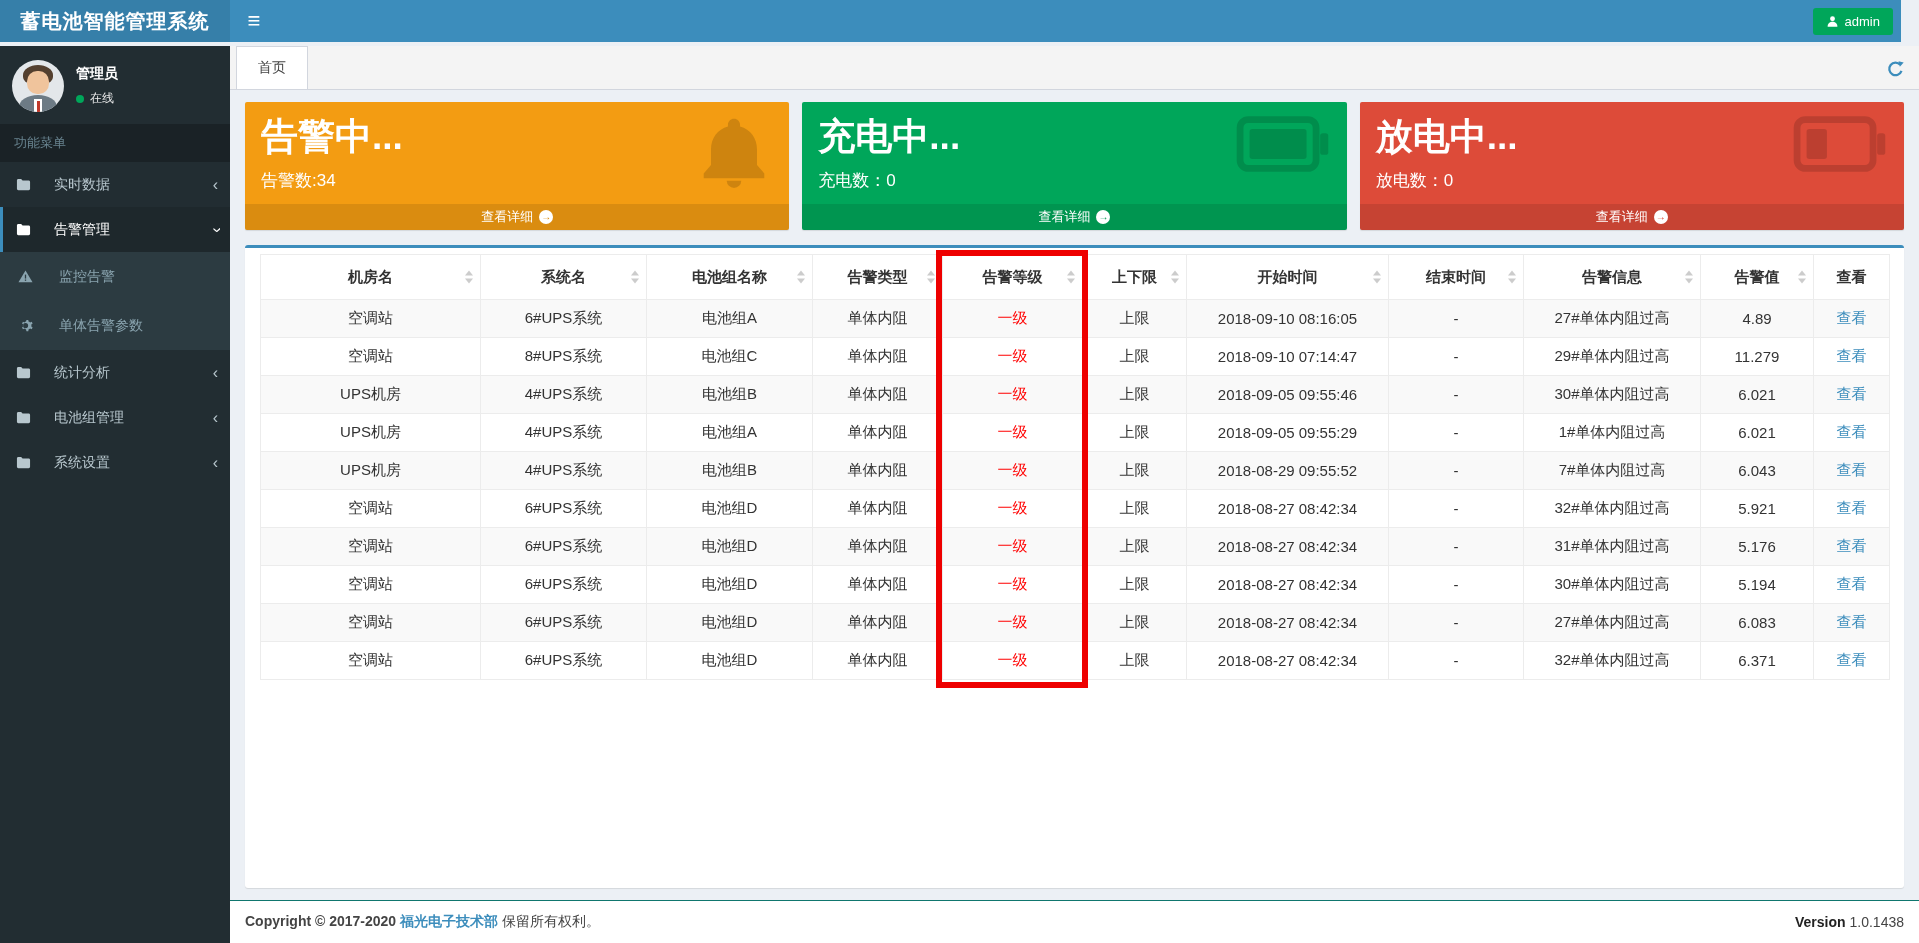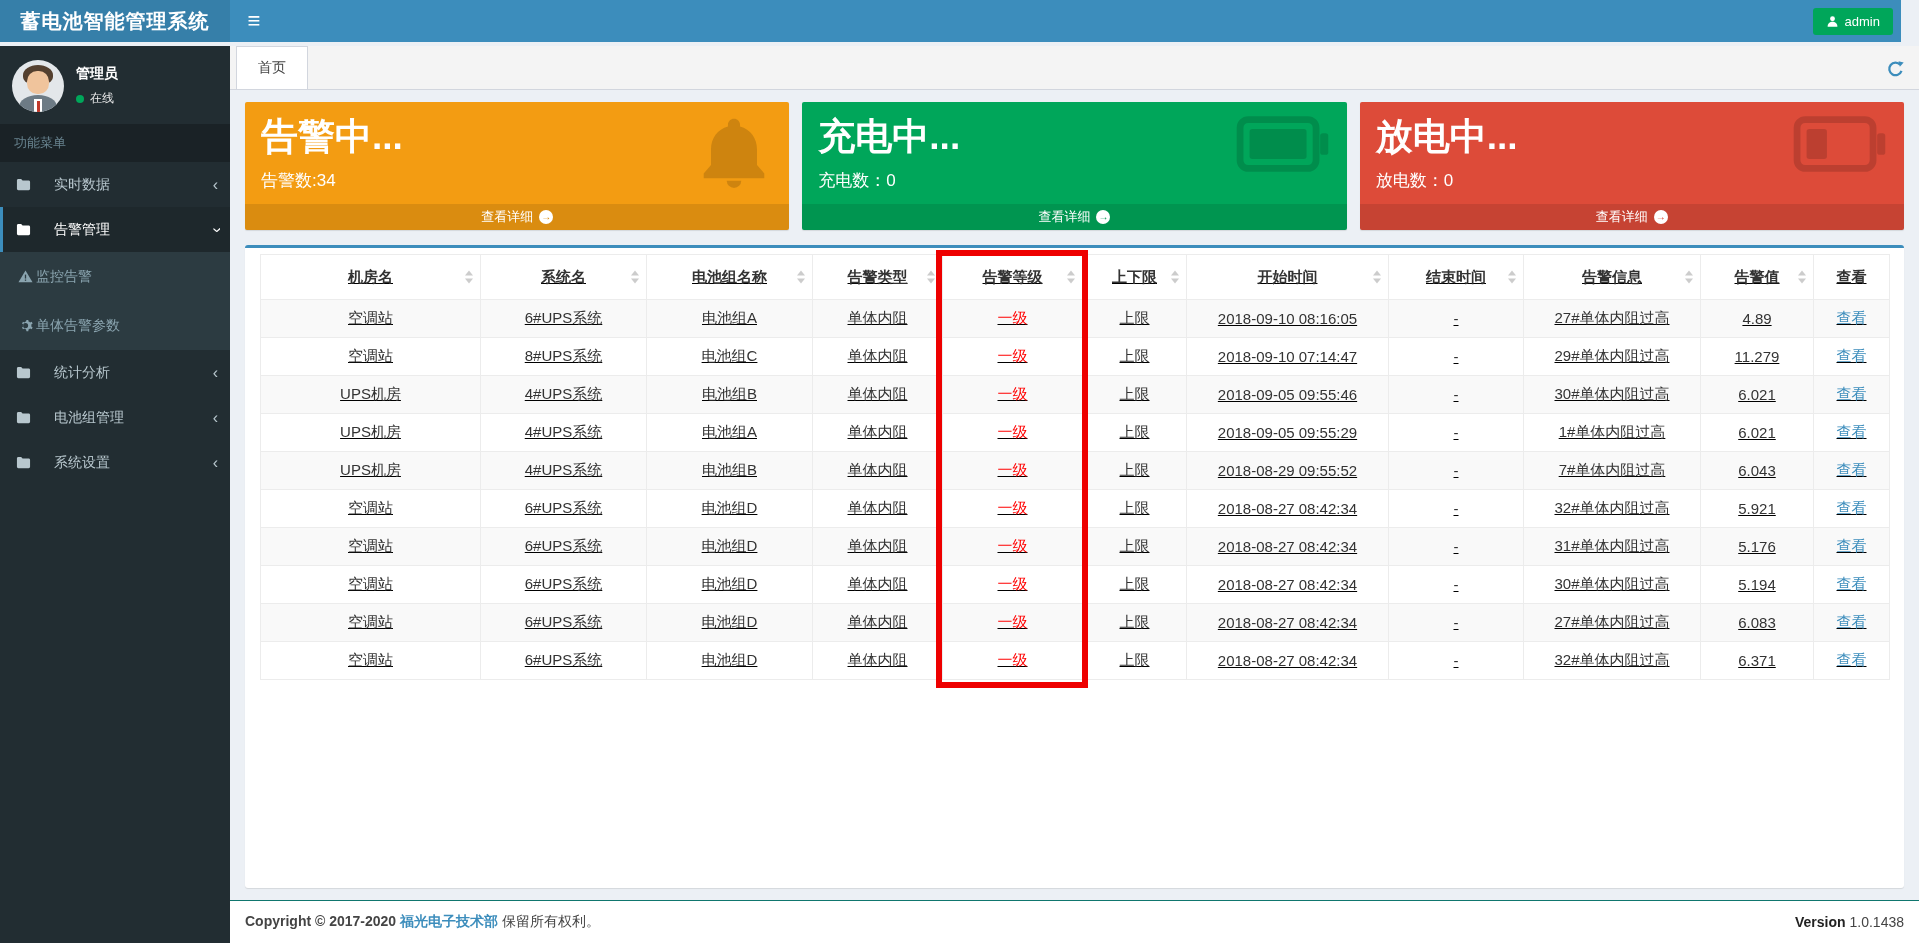--- a/index.html
+++ b/index.html
@@ -38,21 +38,21 @@
   .dot { width: 8px; height: 8px; border-radius: 50%; background: #00a65a; }
   .menu-header { background: #1a2226; color: #68838f; font-size: 13px; padding: 10px 14px; }
   .menu { list-style: none; }
   .menu-item { display: flex; align-items: center; gap: 22px; height: 45px; padding: 0 12px;
                color: #b8c7ce; font-size: 14px; cursor: pointer; border-left: 3px solid transparent; }
   .menu-item.active { background: #1e282c; color: #fff; border-left-color: #3c8dbc; }
   .menu-item .mi { display: flex; width: 17px; justify-content: center; }
   .chev { margin-left: auto; color: inherit; font-size: 16px; line-height: 1; }
   .chev.down { transform: rotate(-90deg); }
   .submenu { list-style: none; background: #2c3b41; }
-  .submenu li { display: flex; align-items: center; gap: 2px; height: 49px; padding: 0 12px 0 17px;
+  .submenu li { display: flex; align-items: center; gap: 25px; height: 49px; padding: 0 12px 0 17px;
                 color: #8aa4af; font-size: 14px; cursor: pointer; }
   .submenu .mi { display: flex; width: 17px; justify-content: center; }
 
   
   .wrapper { position: absolute; left: 230px; top: 46px; right: 0; bottom: 0; display: flex;
              flex-direction: column; background: #ecf0f5; }
   .tabbar { height: 44px; background: #f4f4f4; border-bottom: 1px solid #d2d6de; display: flex; align-items: flex-end; }
   .tab { margin-left: 6px; height: 43px; padding: 0 21px; background: #fff; border: 1px solid #d2d6de;
          border-bottom: none; display: flex; align-items: center; font-size: 14px; color: #444; cursor: pointer; }
   .tab-spacer { flex: 1; }
@@ -79,21 +79,21 @@
   .c-green  .arrow-circle { color: #009450; }
   .c-red    .arrow-circle { color: #d73925; }
 
   
   .panel { flex: 1; background: #fff; border-top: 3px solid #3c8dbc; border-radius: 3px;
            box-shadow: 0 1px 1px rgba(0,0,0,0.1); display: flex; flex-direction: column; }
   .panel-header { display: flex; align-items: center; padding: 13px 15px 8px; gap: 8px; }
   .panel-title { font-size: 16px; color: #444; }
   .more-link { margin-left: auto; color: #3c8dbc; font-size: 14px; text-decoration: none; cursor: pointer; }
   .panel-body { padding: 6px 15px 15px; position: relative; }
-  .table-wrap { position: relative; text-decoration: underline; }
+  .table-wrap { position: relative; }
   table { border-collapse: collapse; table-layout: fixed; width: 1629px; color: #333; }
   th, td { border: 1px solid #ececec; text-align: center; white-space: nowrap; overflow: hidden; }
   th { height: 45px; font-size: 15px; font-weight: bold; position: relative; cursor: pointer; background: #fff; }
   td { height: 38px; font-size: 15px; }
   tbody tr:nth-child(odd) { background: #f9f9f9; }
   td.level { color: #ff0000; }
   a.view { color: #3c8dbc; text-decoration: none; cursor: pointer; }
   .sort { position: absolute; right: 7px; top: 50%; transform: translateY(-50%);
           display: flex; flex-direction: column; gap: 3px; }
   .sort i { display: block; width: 0; height: 0; border-left: 4px solid transparent; border-right: 4px solid transparent; }

